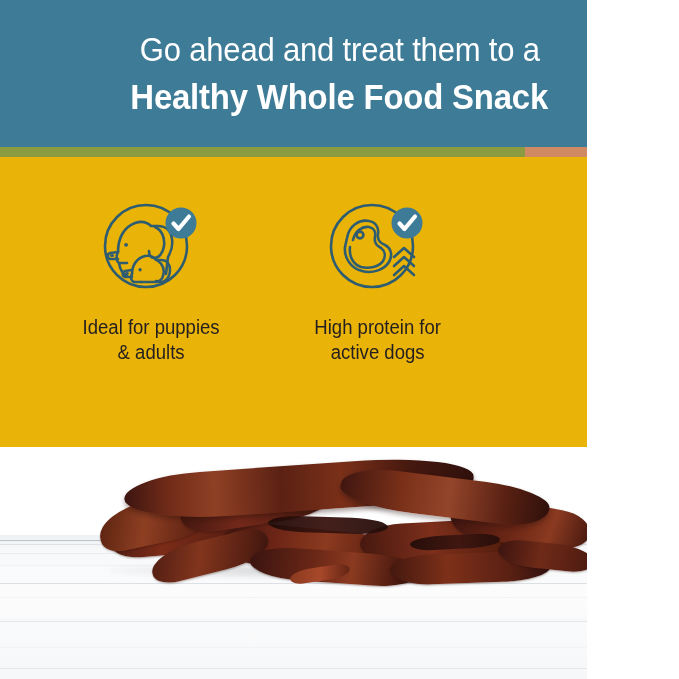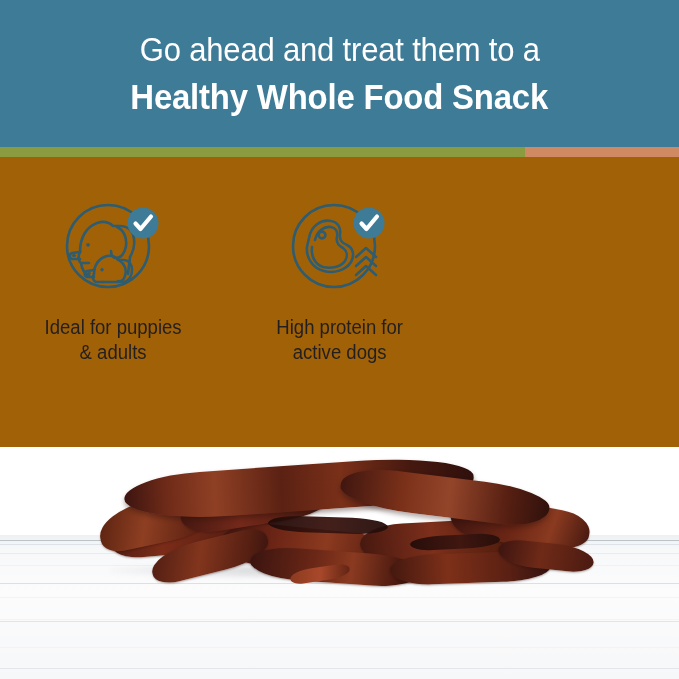--- a/index.html
+++ b/index.html
@@ -3,21 +3,21 @@
 <meta charset="utf-8">
 <style>
   * { margin:0; padding:0; box-sizing:border-box; }
   html,body { width:679px; height:679px; }
   body {
     font-family:"Liberation Sans", sans-serif;
     background:#ffffff;
     overflow:hidden;
     position:relative;
   }
-  #page { position:relative; width:679px; height:679px; background:#a16207; overflow:hidden; }
+  #page { position:relative; width:587px; height:679px; background:#eab308; overflow:hidden; }
 
   
   .header {
     position:absolute; left:0; top:0; width:679px; height:147px;
     background:#3d7b96;
     display:flex; flex-direction:column;
     align-items:center; justify-content:center;
   }
   .header-line1, .header-line2 {
     color:#ffffff; text-align:center; white-space:nowrap;
@@ -28,21 +28,21 @@
   .header-line2 { font-size:35px; font-weight:700; line-height:46px; transform:scaleX(0.94); margin-top:2px; }
 
   
   .stripe { position:absolute; left:0; top:147px; width:679px; height:10px; display:flex; }
   .stripe-olive { width:525px; height:10px; background:#8b9b3f; }
   .stripe-terracotta { flex:1; height:10px; background:#d08a63; }
 
   
   .features {
     position:absolute; left:0; top:157px; width:679px; height:290px;
-    display:flex; align-items:flex-start;
+    display:flex; align-items:flex-start;padding-left:38px;
   }
   .feature { width:226.3px; display:flex; flex-direction:column; align-items:center; }
   .feature-icon { margin-top:43px; width:110px; height:92px; position:relative; }
   .feature-icon svg { display:block; width:110px; height:92px; overflow:visible; }
   .feature-caption {
     margin-top:23px; text-align:center; color:#231f20;
     font-family:"Liberation Sans Narrow","Liberation Sans",sans-serif;
     font-size:19.5px; line-height:25px; font-weight:400;
     transform:scaleX(0.95);
   }

